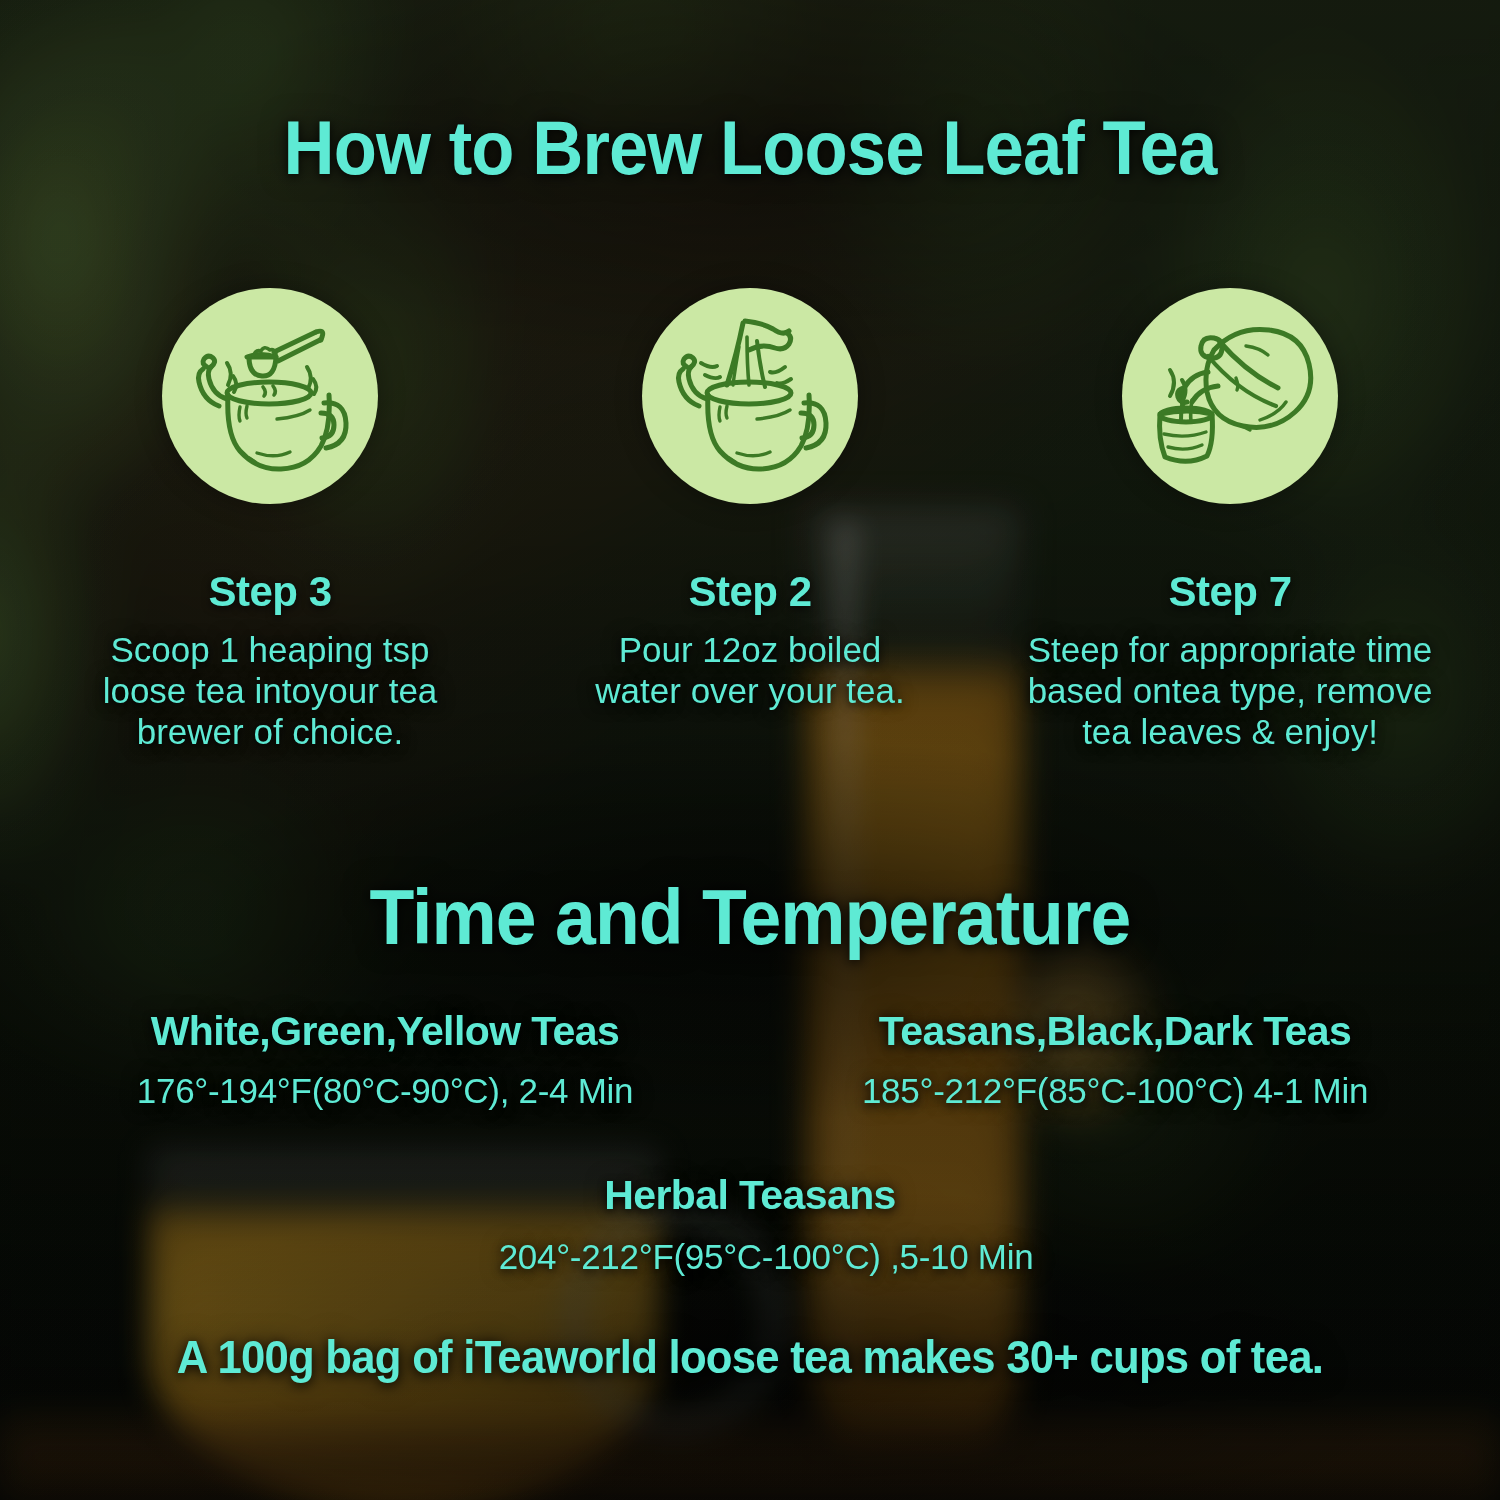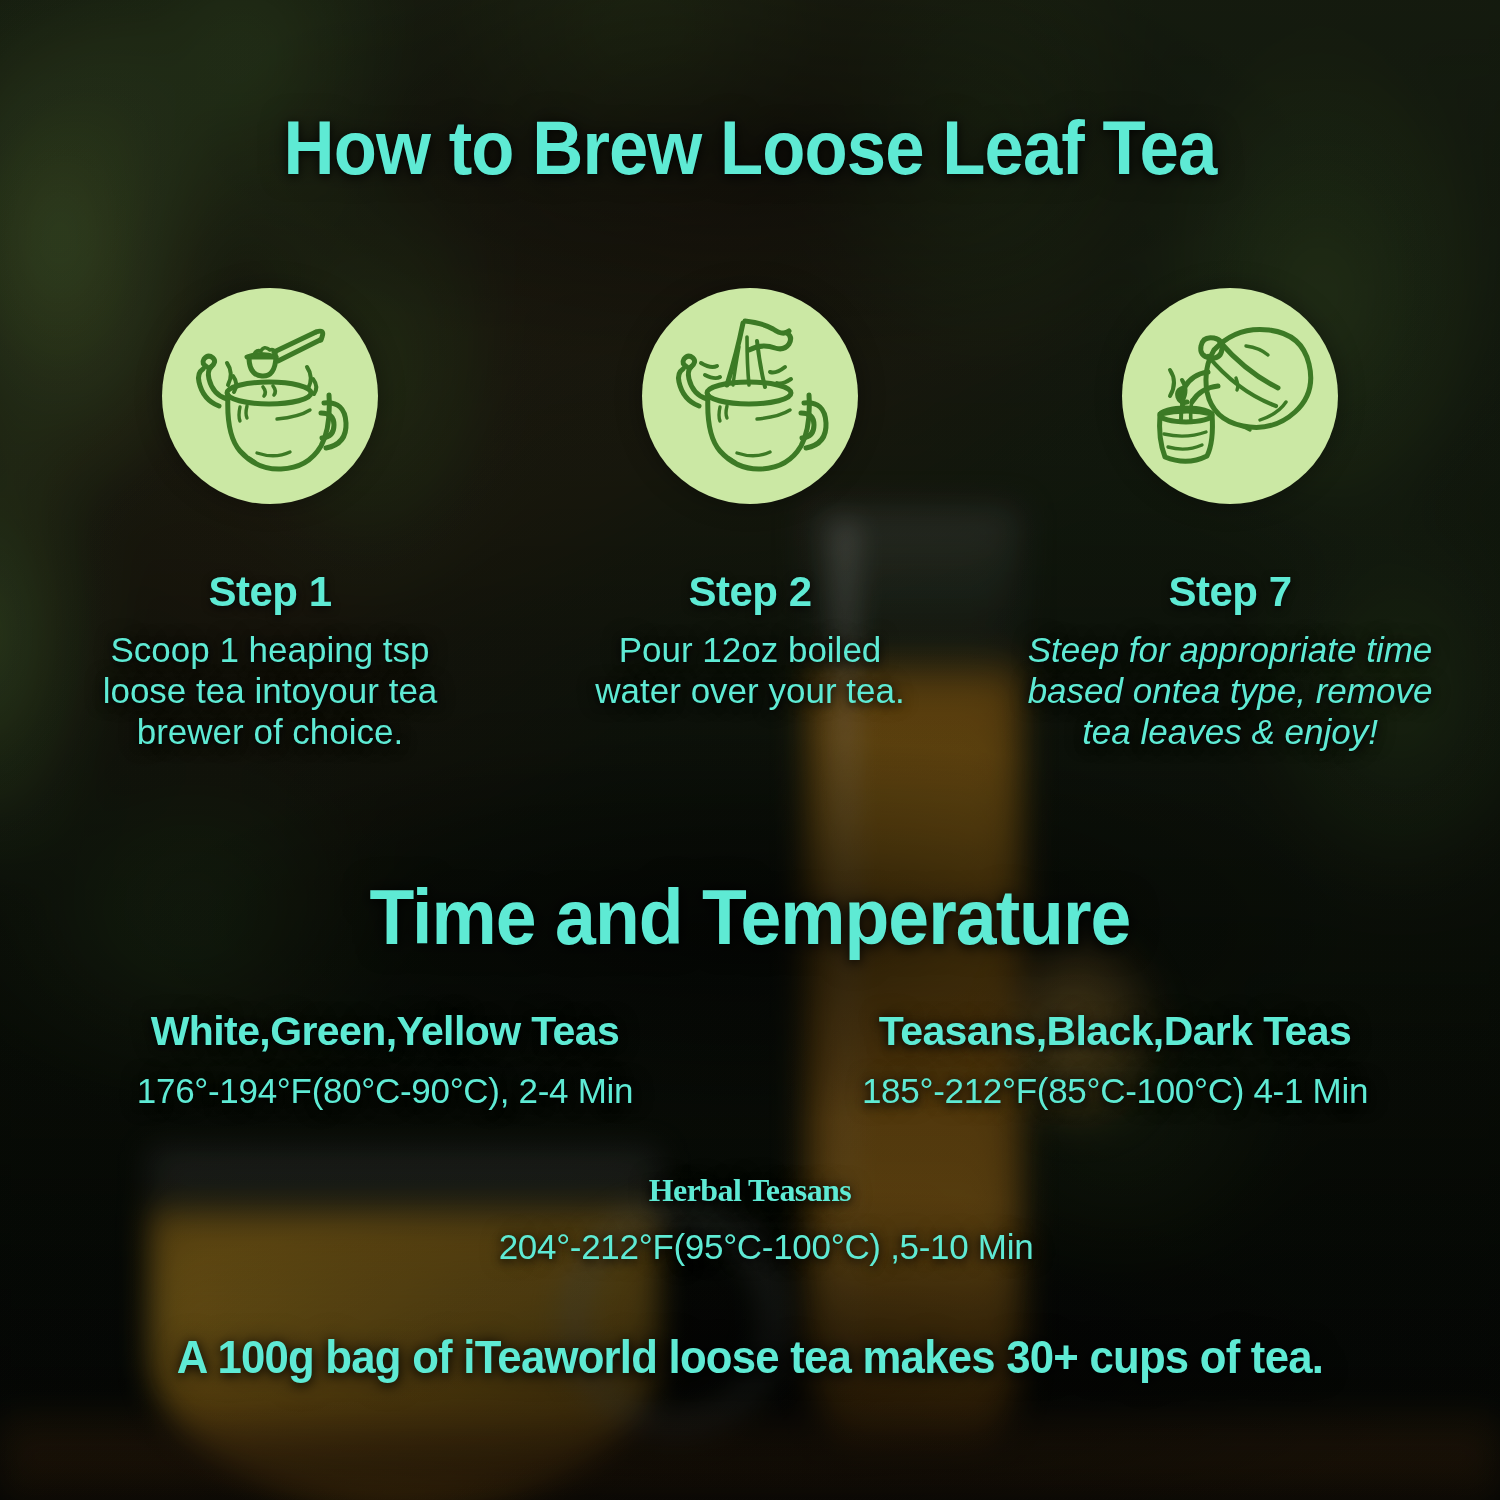--- a/index.html
+++ b/index.html
@@ -172,21 +172,21 @@
   .step-desc {
     margin-top: 14px;
     font-size: 35px;
     line-height: 1.17;
     font-weight: 500;
     max-width: 390px;
     text-shadow: 0 2px 8px rgba(0,0,0,0.85), 0 0 18px rgba(0,0,0,0.6);
   }
   .step-col.s1 .step-desc { max-width: 360px; }
   .step-col.s2 .step-desc { max-width: 330px; }
-  .step-col.s3 .step-desc { max-width: 410px; font-style: italic; }
+  .step-col.s3 .step-desc { max-width: 410px; }
 
   .section-title {
     position: absolute;
     left: 0; right: 0; top: 872px;
     font-size: 78px;
     font-weight: bold;
     letter-spacing: -1px;
     transform: scaleX(0.94);
     text-shadow: 0 2px 12px rgba(0,0,0,0.85), 0 0 30px rgba(0,0,0,0.6);
   }
@@ -209,21 +209,21 @@
     font-size: 35px;
     font-weight: 400;
     letter-spacing: -0.3px;
     text-shadow: 0 2px 9px rgba(0,0,0,0.85), 0 0 20px rgba(0,0,0,0.6);
   }
 
   .temp-center {
     position: absolute;
     left: 0; right: 0; top: 1172px;
   }
-  .temp-center .temp-head { font-size: 32px; font-family: Liberation Serif, serif; }
+  .temp-center .temp-head { font-size: 41px; }
   .temp-center .temp-value { font-size: 35px; margin-top: 18px; padding-left: 32px; }
 
   .tagline {
     position: absolute;
     left: 0; right: 0; top: 1330px;
     font-size: 46px;
     font-weight: bold;
     letter-spacing: -0.8px;
     transform: scaleX(0.95);
     text-shadow: 0 2px 11px rgba(0,0,0,0.9), 0 0 26px rgba(0,0,0,0.65);
@@ -283,21 +283,21 @@
             <path d="M139 92 q21 -2 22 20 q1 21 -20 25"></path>
             <path d="M136 102 q13 0 13 12 q0 12 -12 13"></path>
 
             <path d="M55 96 q-2 9 0 14" stroke-width="3.4"></path>
             <path d="M62 95 q-2 8 0 12" stroke-width="3.4"></path>
             <path d="M92 108 q22 -2 33 -9" stroke-width="3.4"></path>
             <path d="M72 142 q18 6 33 -1" stroke-width="3.4"></path>
             <path d="M64 147 l6 4" stroke-width="3.4"></path>
           </svg>
         </div>
-        <div class="step-label">Step 1</div>
+        <div class="step-label">Step 3</div>
         <div class="step-desc">Scoop 1 heaping tsp loose tea intoyour tea brewer of choice.</div>
       </div>
 
       <div class="step-col s2">
         <div class="step-icon-circle">
           <svg width="170" height="170" viewBox="0 0 170 170" fill="none" stroke="#3c7a25" stroke-width="5" stroke-linecap="round" stroke-linejoin="round">
 
             <path d="M78 12 q-6 30 -16 62"></path>
             <path d="M80 10 q18 2 28 8 q10 7 16 2"></path>
             <path d="M122 22 q6 4 2 11 q-5 7 -14 4 q-13 -5 -26 2"></path>

